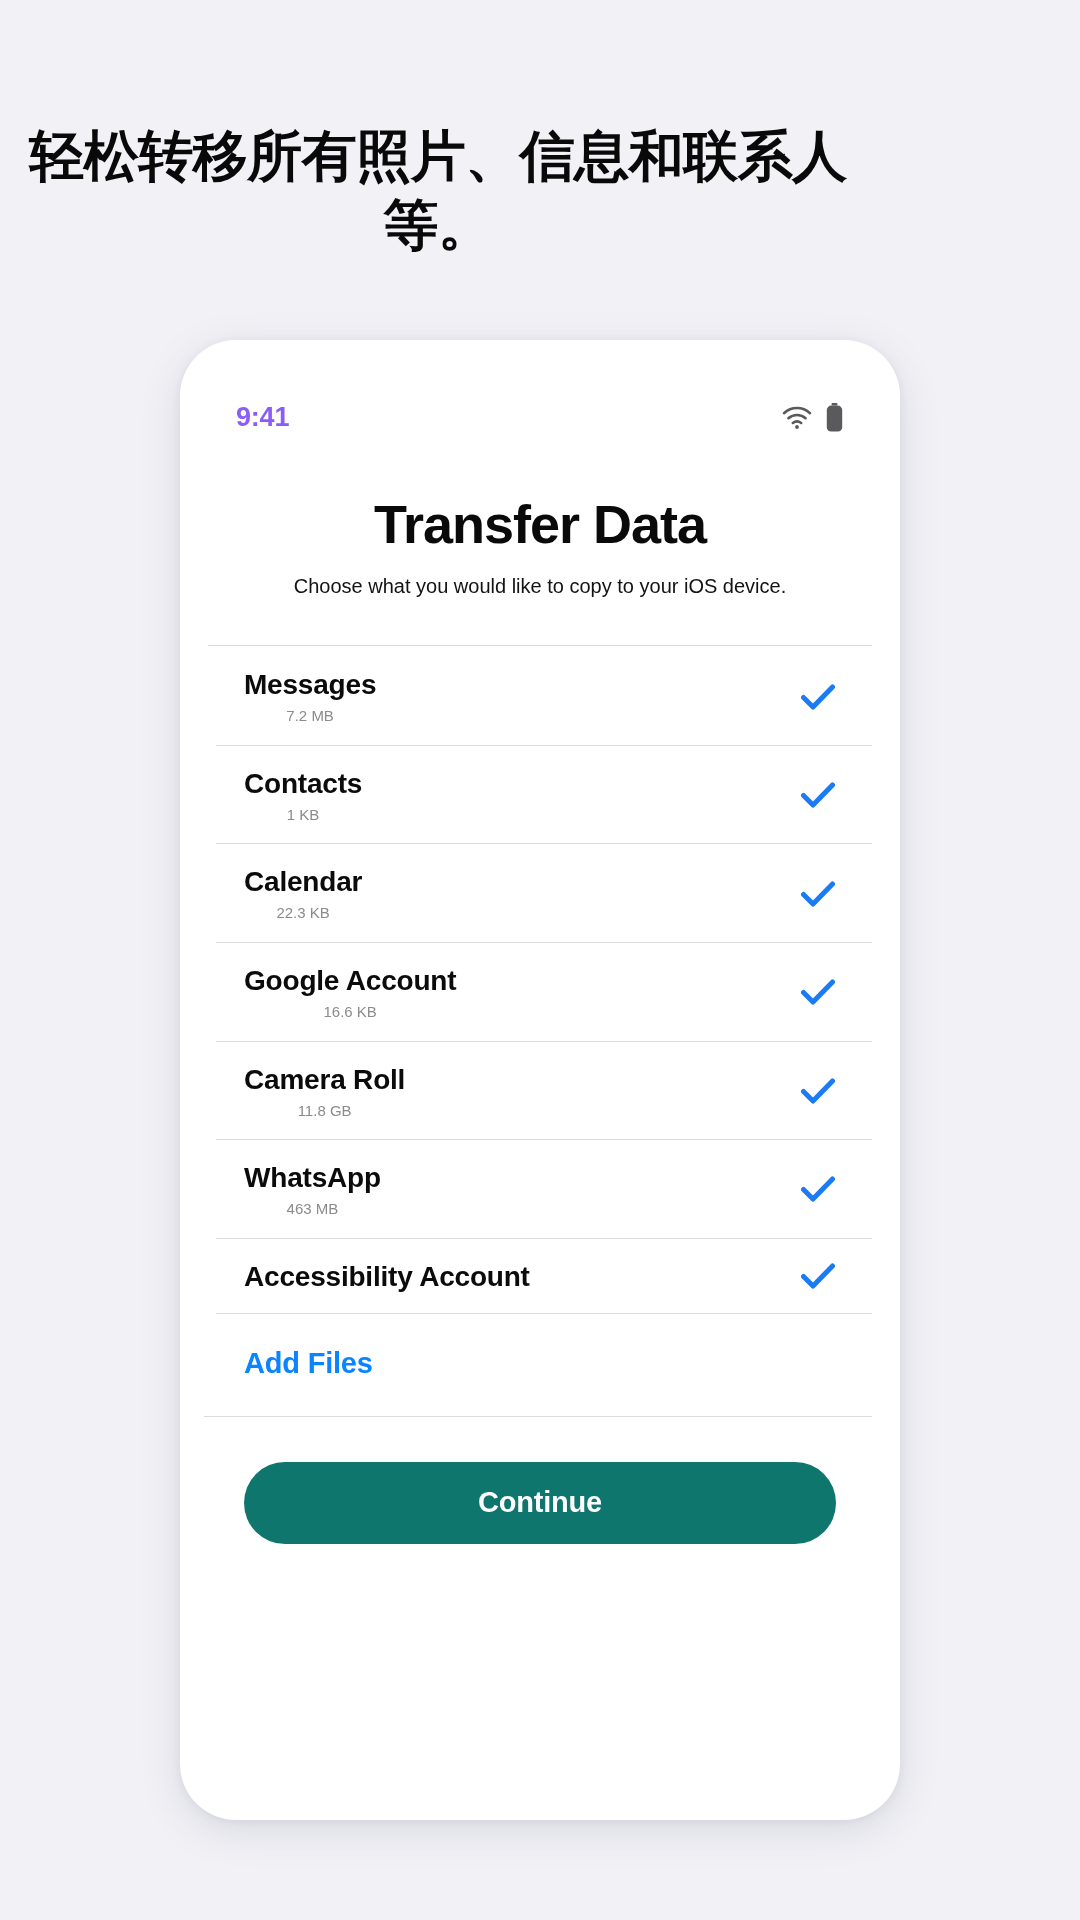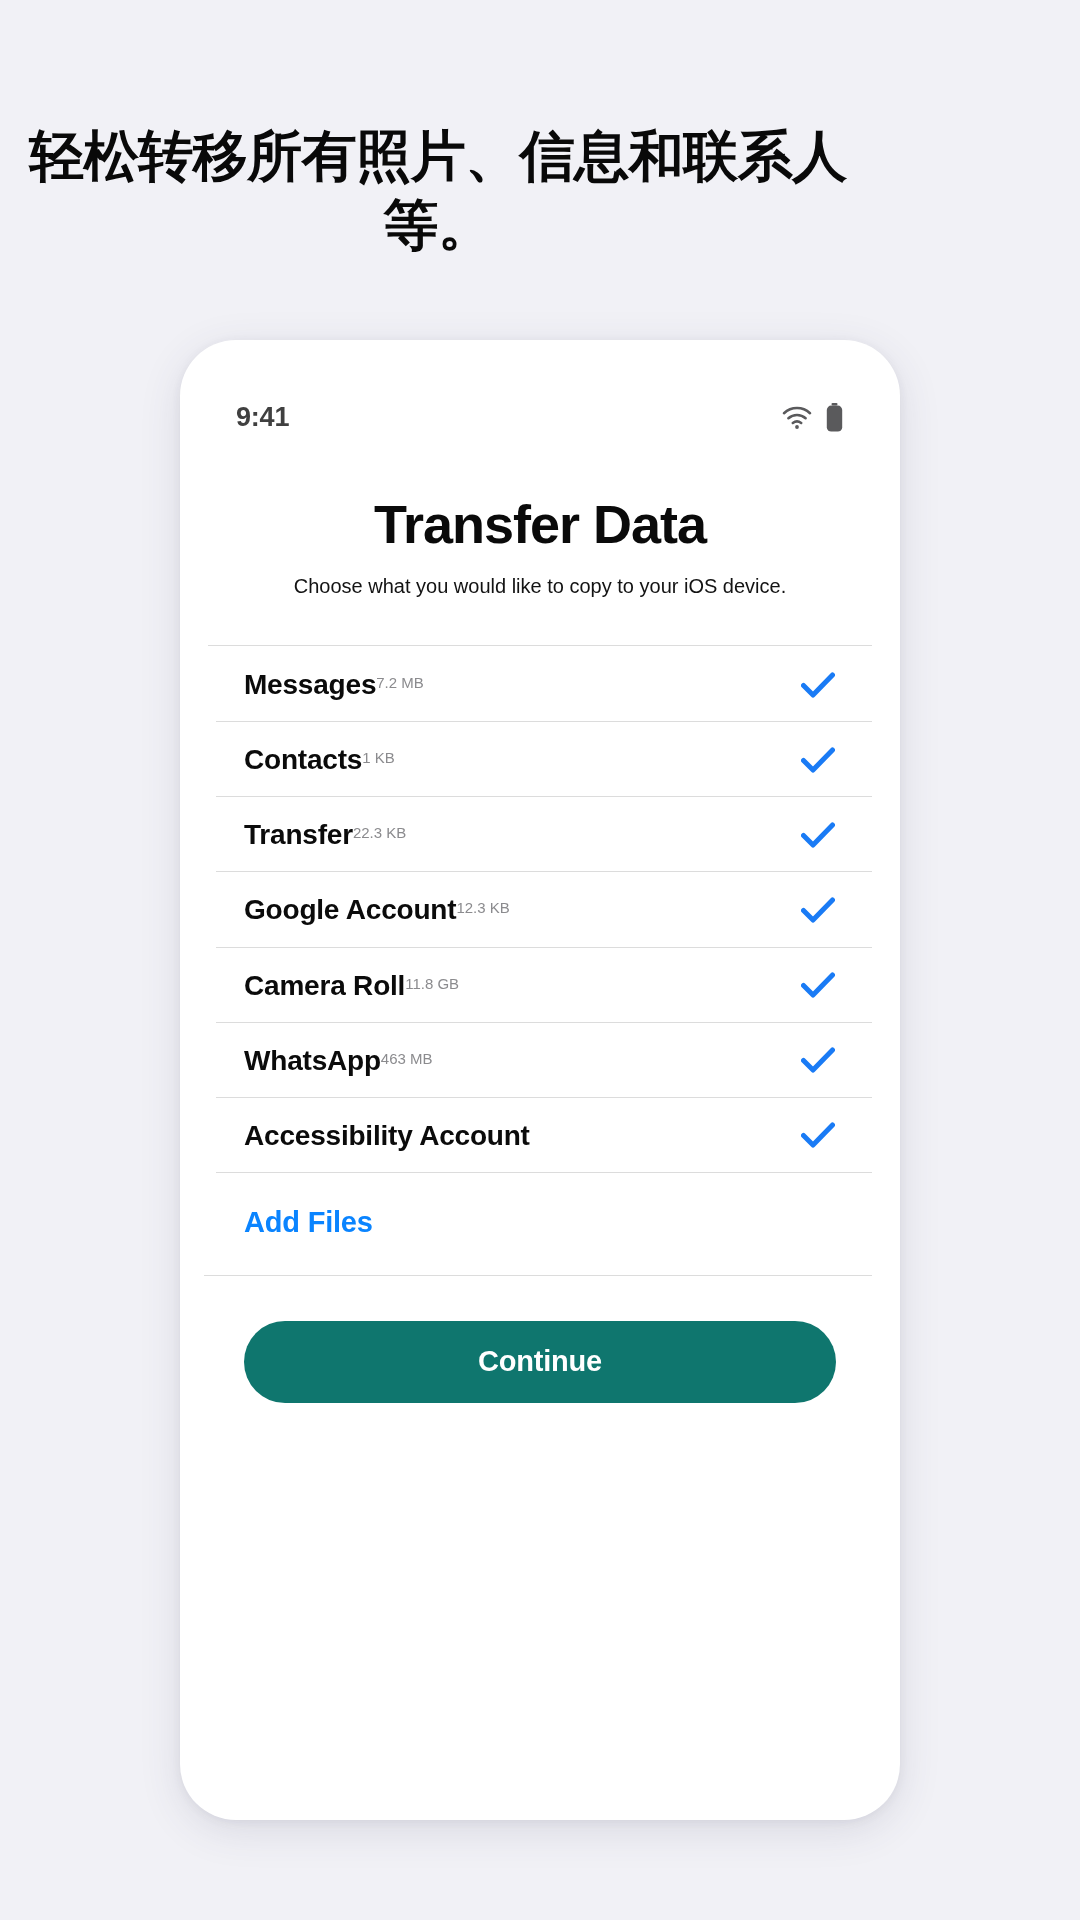--- a/index.html
+++ b/index.html
@@ -53,21 +53,21 @@
     height: 120px;
     display: flex;
     align-items: center;
     justify-content: space-between;
     padding: 0 57px 0 56px;
   }
 
   .status-time {
     font-size: 27px;
     font-weight: 700;
-    color: #404040;
+    color: #8b5cf6;
     letter-spacing: -0.2px;
     padding-top: 34px;
   }
 
   .status-icons {
     display: flex;
     align-items: center;
     gap: 14px;
     padding-top: 34px;
   }
@@ -127,21 +127,21 @@
   .addfiles-row::before {
     content: "";
     position: absolute;
     top: 0;
     left: 8px;
     right: 0;
     height: 1px;
     background: #dcdcdc;
   }
 
-  .row-text { display: flex; flex-direction: row; text-align: center; }
+  .row-text { display: flex; flex-direction: column; text-align: center; }
 
   .row-title {
     font-size: 28px;
     font-weight: 700;
     color: #0b0b0b;
     letter-spacing: -0.2px;
     line-height: 1.18;
   }
 
   .row-size {
@@ -253,33 +253,33 @@
               <div class="row-size">1 KB</div>
             </div>
             <span class="check-icon">
               <svg width="34" height="26" viewBox="0 0 34 26">
                 <path d="M2.5 13.5 L12 23 L31.5 3" fill="none" stroke="#1a7bf5" stroke-width="5" stroke-linecap="round" stroke-linejoin="round"></path>
               </svg>
             </span>
           </div>
           <div class="list-row">
             <div class="row-text">
-              <div class="row-title">Transfer</div>
+              <div class="row-title">Calendar</div>
               <div class="row-size">22.3 KB</div>
             </div>
             <span class="check-icon">
               <svg width="34" height="26" viewBox="0 0 34 26">
                 <path d="M2.5 13.5 L12 23 L31.5 3" fill="none" stroke="#1a7bf5" stroke-width="5" stroke-linecap="round" stroke-linejoin="round"></path>
               </svg>
             </span>
           </div>
           <div class="list-row">
             <div class="row-text">
               <div class="row-title">Google Account</div>
-              <div class="row-size">12.3 KB</div>
+              <div class="row-size">16.6 KB</div>
             </div>
             <span class="check-icon">
               <svg width="34" height="26" viewBox="0 0 34 26">
                 <path d="M2.5 13.5 L12 23 L31.5 3" fill="none" stroke="#1a7bf5" stroke-width="5" stroke-linecap="round" stroke-linejoin="round"></path>
               </svg>
             </span>
           </div>
           <div class="list-row">
             <div class="row-text">
               <div class="row-title">Camera Roll</div>

